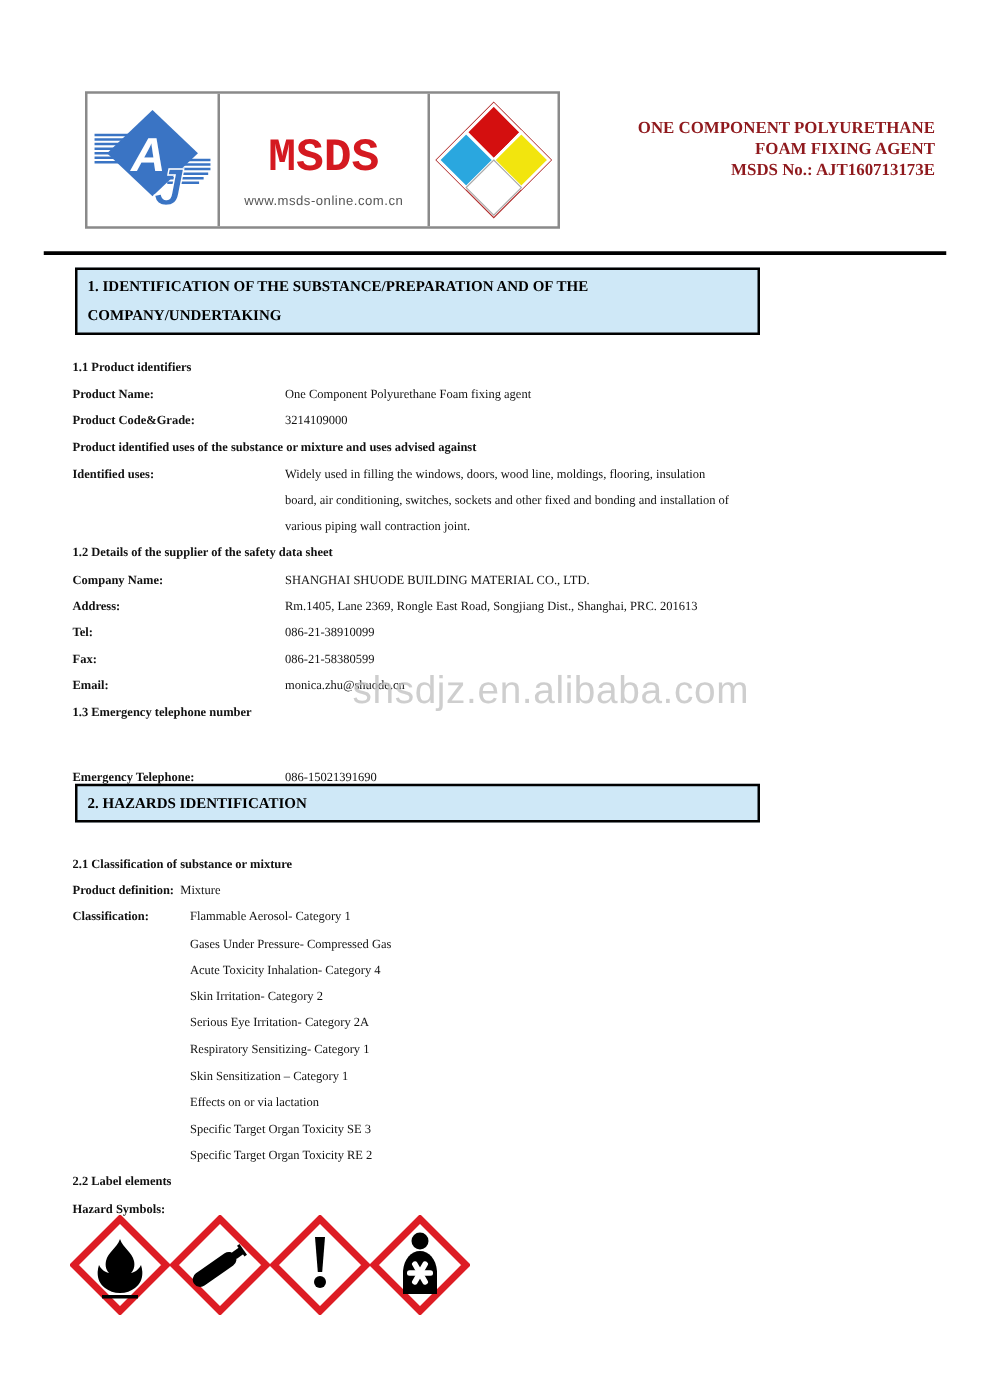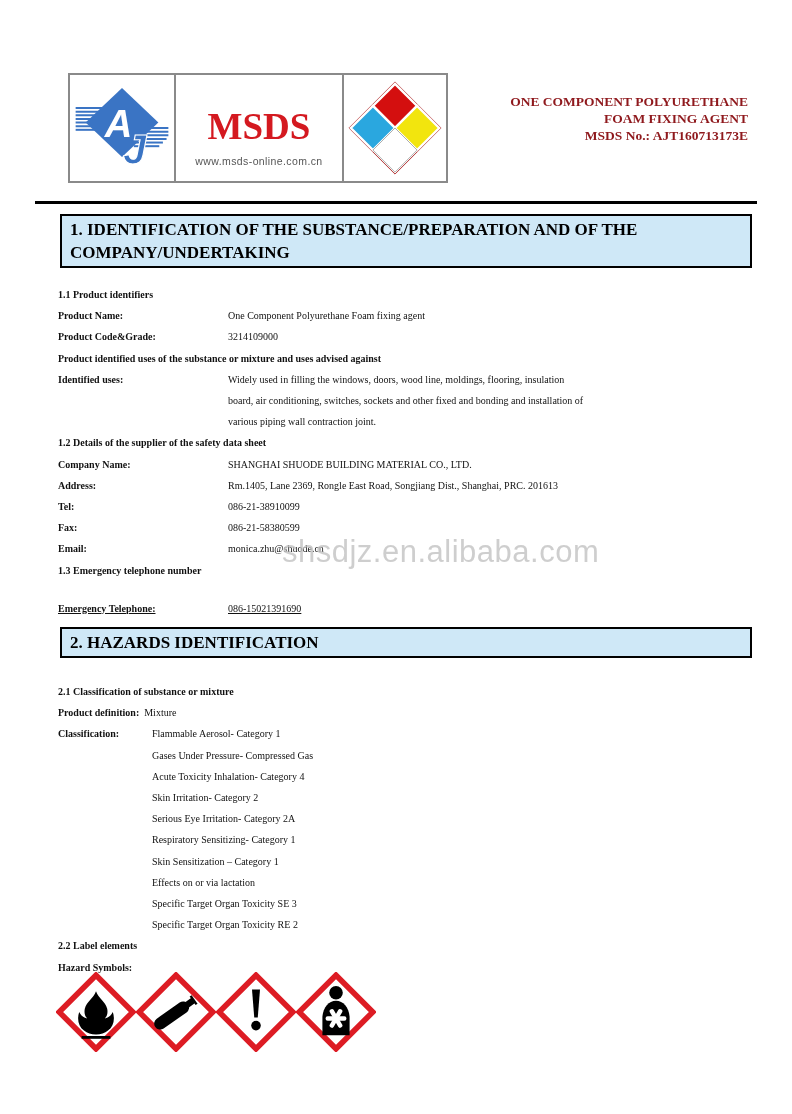--- a/index.html
+++ b/index.html
@@ -9,42 +9,42 @@
     --dark-red:#8f191d; --section-bg:#cfe8f7; --msds-red:#d41920; --aj-blue:#3a74c4;
     --nfpa-red:#d40f0f; --nfpa-blue:#2aa7df; --nfpa-yellow:#f2e50e;
     --ghs-red:#dd1c24; --watermark-gray:#c3c3c3;
   }
   .logo-strip { position:absolute; left:68px; top:73px; width:380px; height:110px;
     border:2px solid #8a8a8a; display:flex; background:#fff; box-sizing:border-box; }
   .logo-cell { display:flex; flex-direction:column; align-items:center; justify-content:center; }
   .cell-aj { width:104px; flex:none; }
   .cell-msds { width:166px; flex:none; border-left:2px solid #8a8a8a; border-right:2px solid #8a8a8a; }
   .cell-nfpa { flex:1; }
-  .msds-word { color:var(--msds-red); font-family:Liberation Serif, serif;
+  .msds-word { color:var(--msds-red); font-family:Liberation Mono, monospace;
     font-weight:bold; font-size:37px; line-height:38px; letter-spacing:0px; margin-top:18px; }
   .msds-url { color:#555; font-family:Liberation Sans, sans-serif; font-size:10.5px;
     letter-spacing:0.4px; margin-top:9px; }
   .title-block { position:absolute; left:455px; top:80px; width:293px; color:var(--dark-red); }
   .doc-title { text-align:center; font-weight:bold; font-size:21px; line-height:27px; }
   .prod-title { margin-top:13px; text-align:right; font-weight:bold; font-size:13.5px; line-height:17px; }
   .rule { position:absolute; left:35px; top:201px; width:722px; height:3px; background:#000; }
-  .section-bar { position:absolute; left:60px; width:692px; box-sizing:border-box;
+  .section-bar { position:absolute; left:60px; width:548px; box-sizing:border-box;
     background:var(--section-bg); border:2px solid #000; padding:2px 8px;
-    font-weight:bold; font-size:17px; line-height:23px; color:#000; }
+    font-weight:bold; font-size:12px; line-height:23px; color:#000; }
   .bar1 { top:214px; }
   .bar2 { top:627px; }
   .body-block { position:absolute; left:58px; width:700px; font-size:10px; }
   .sec1-body { top:284px; }
   .sec2-body { top:681px; }
   .line { line-height:21.2px; }
   .b { font-weight:bold; }
   .row { display:flex; }
   .lbl { font-weight:bold; width:170px; flex:none; }
   .val { flex:1; }
-  .emg { margin-top:17px;text-decoration:underline; }
+  .emg { margin-top:31px; }
   .pd-val { margin-left:5px; }
   .cls-lbl { font-weight:bold; width:94px; flex:none; }
   .cls-ind { margin-left:94px; }
   .watermark { position:absolute; left:282px; top:534px; font-family:"Liberation Sans", sans-serif;
     font-size:31px; color:var(--watermark-gray); letter-spacing:0.5px; opacity:0.8; z-index:5; }
   .pictos { position:absolute; left:56px; top:972px; display:flex; z-index:4; }
   .pictos svg { display:block; }
   .footer { position:absolute; left:65px; right:44px; top:1118px; display:flex;
     justify-content:space-between; font-weight:bold; font-size:13.5px; color:var(--dark-red); }
   .ghs-border { fill:#fff; stroke:var(--ghs-red); stroke-width:7; stroke-linejoin:miter; }

